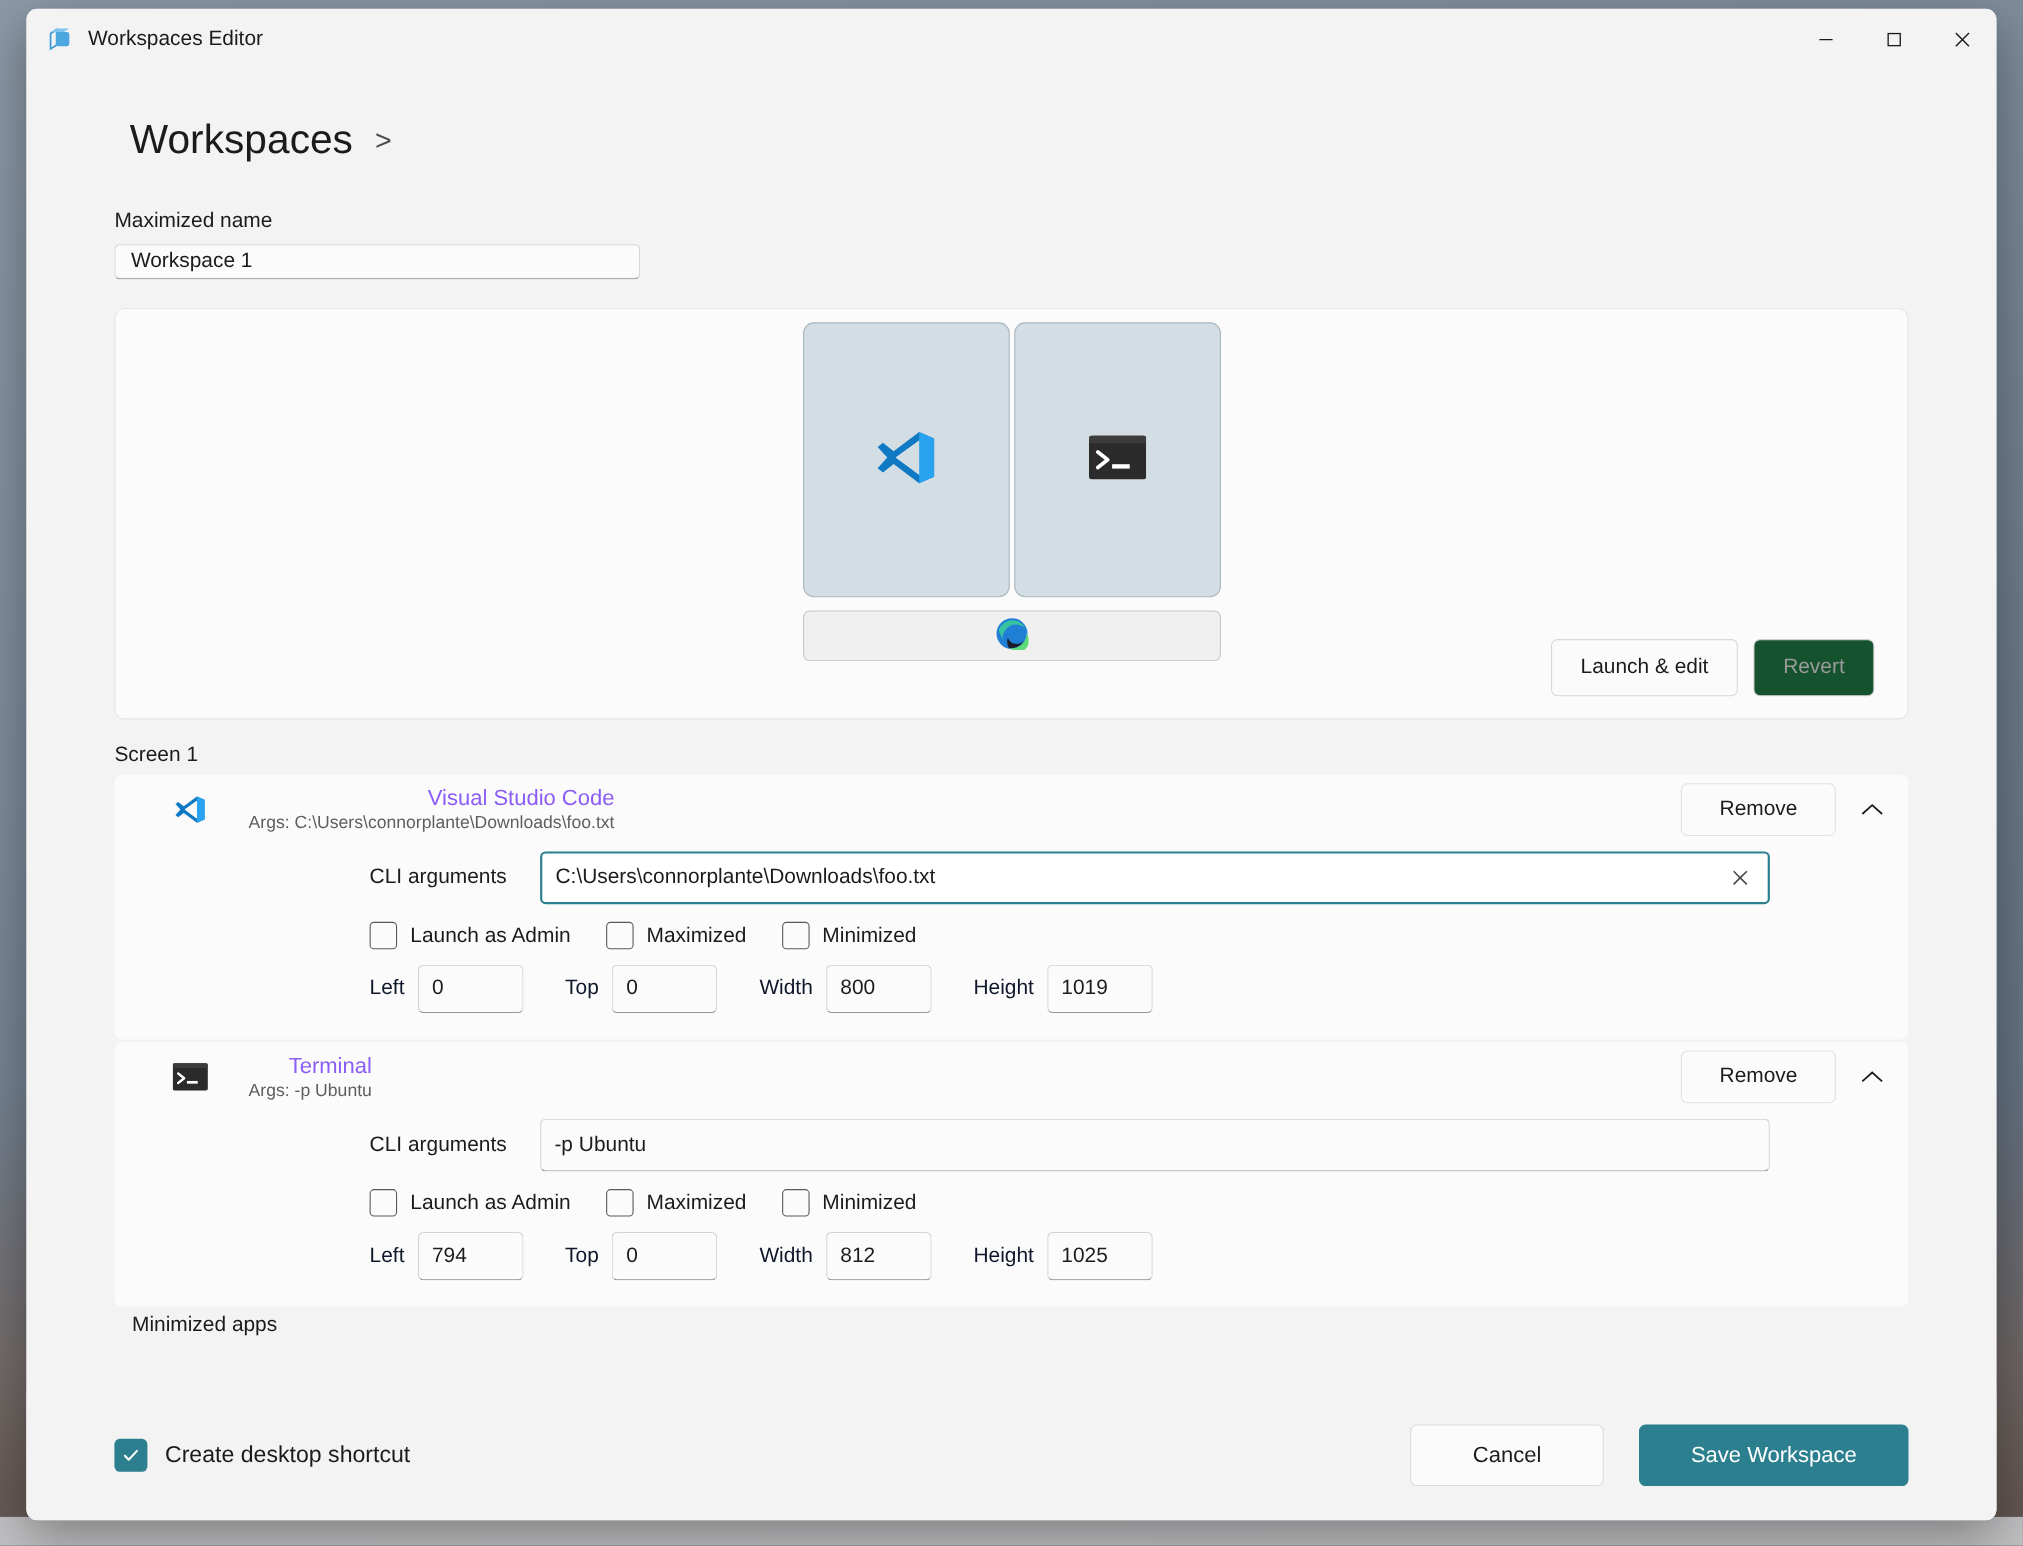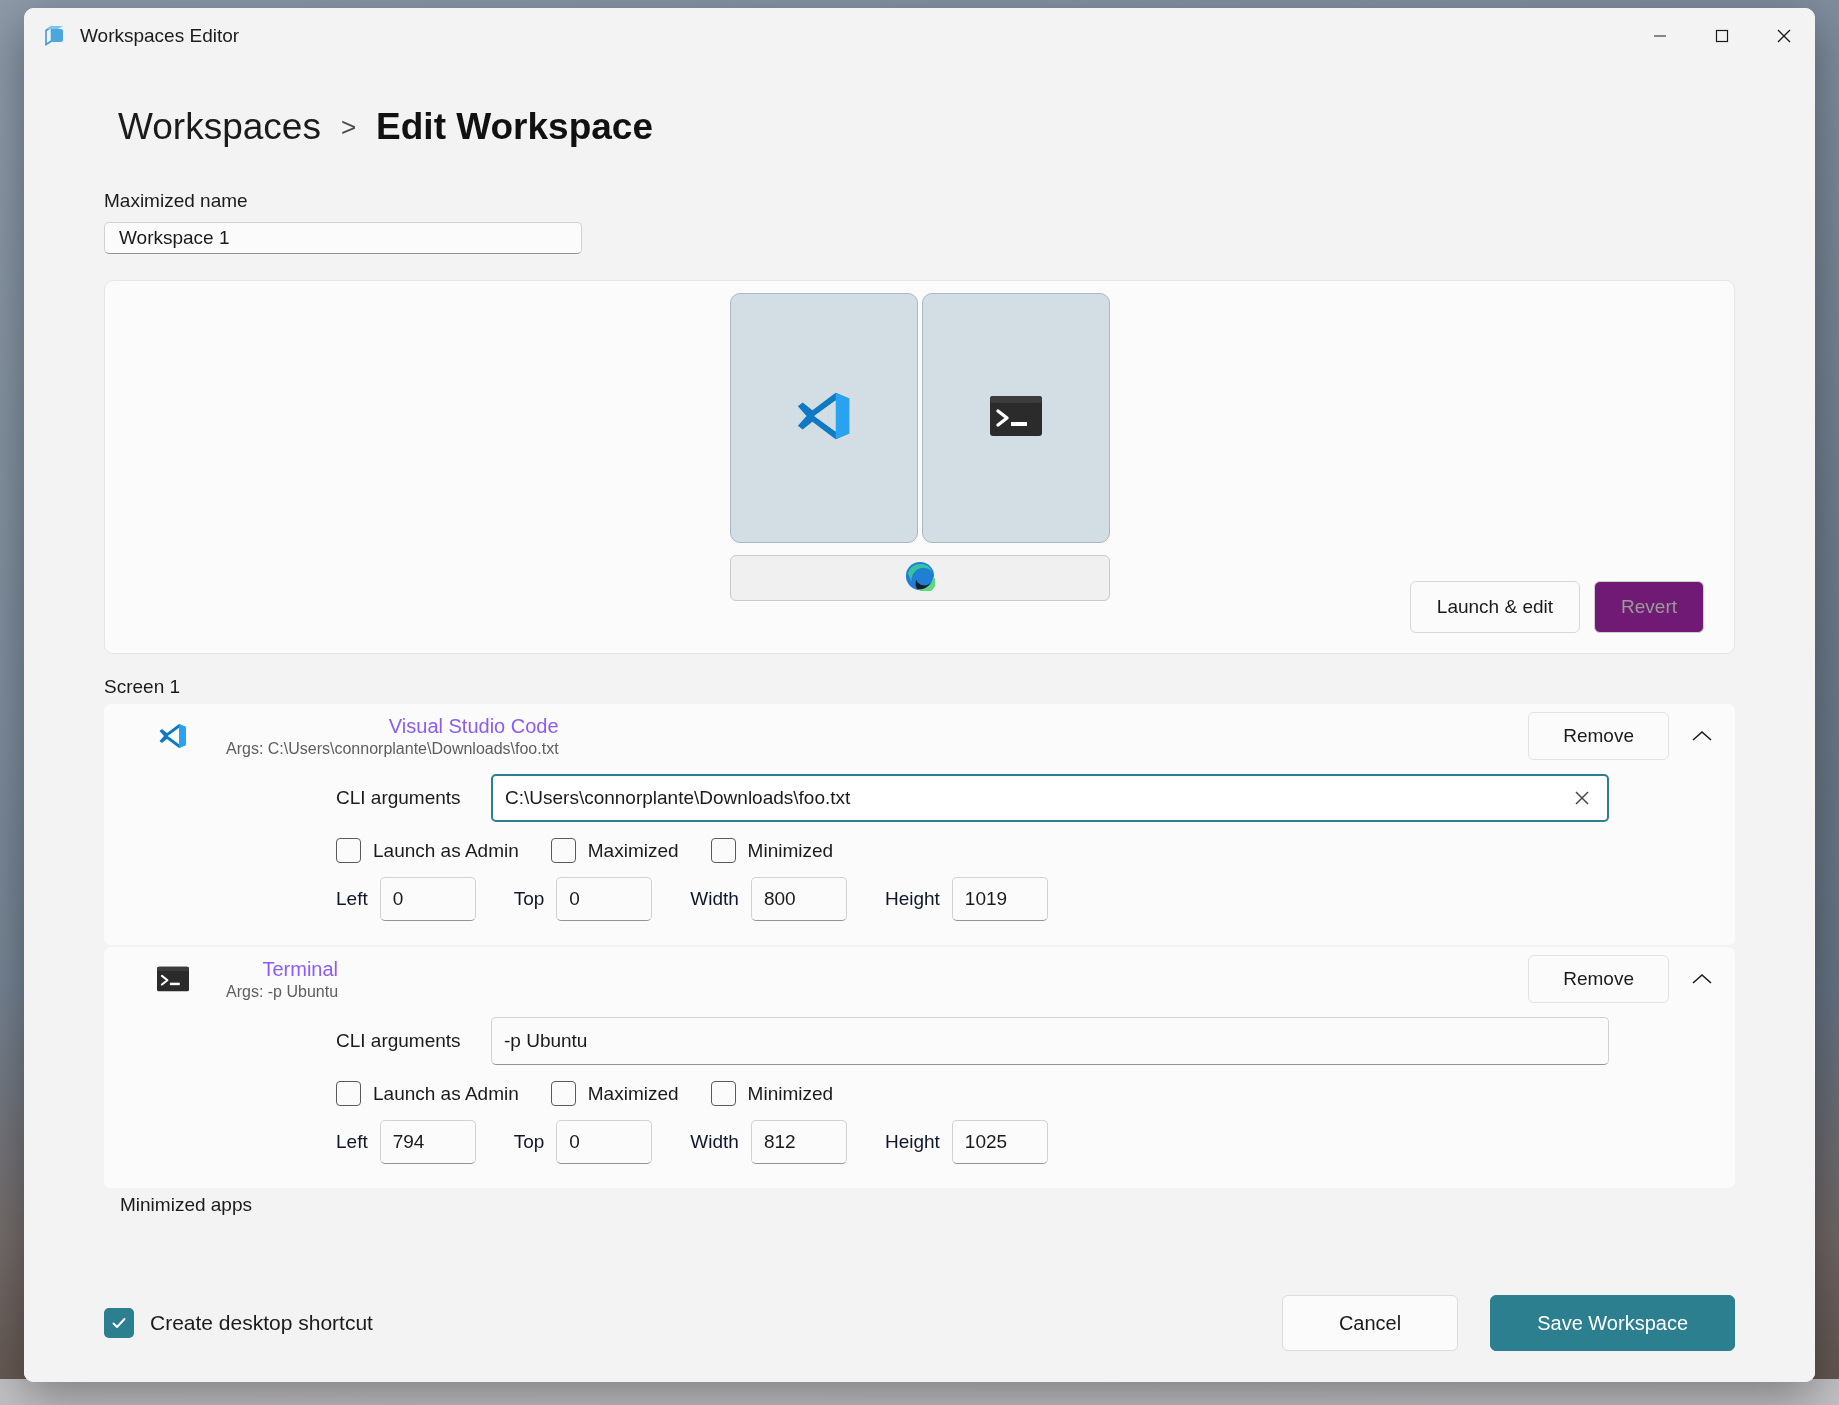--- a/index.html
+++ b/index.html
@@ -93,21 +93,21 @@
   .edge-ico{display:block;}
 
   .preview-actions{
     position:absolute;right:30px;bottom:20px;display:flex;gap:14px;align-items:center;
   }
   .btn{
     font-family:"Liberation Sans",sans-serif;font-size:19px;
     border-radius:6px;border:1px solid #d8d8d8;background:#fbfbfb;color:#1b1b1b;
     height:52px;padding:0 26px;cursor:pointer;
   }
-  .btn-disabled{background:#701a75;border-color:#cfcfcf;color:#9a9a9a;cursor:default;}
+  .btn-disabled{background:#14532d;border-color:#cfcfcf;color:#9a9a9a;cursor:default;}
 
   
   .screen-label{font-size:19px;color:#1b1b1b;margin:22px 0 6px 80px;}
   .list-wrap{
     margin:0 80px 0 80px;flex:1 1 auto;position:relative;overflow:hidden;
     min-height:0;
   }
   .app-block{background:#fbfbfb;border-radius:7px;margin-bottom:2px;}
   .app-head{
     display:flex;align-items:center;height:64px;padding-left:52px;
@@ -219,21 +219,20 @@
           </svg>
       </div>
     </div>
   </div>
 
   <div class="content">
 
     <div class="breadcrumb">
       <span class="crumb-1">Workspaces</span>
       <span class="crumb-sep">&gt;</span>
-      <span class="crumb-2">Edit Workspace</span>
     </div>
 
     <div class="field-label">Maximized name</div>
     <input class="name-input" value="Workspace 1" style="">
 
     <div class="preview-card">
       <div class="monitor">
         <div class="mon-row">
           <div class="mon-win">
             <span class="vscode-ico">

